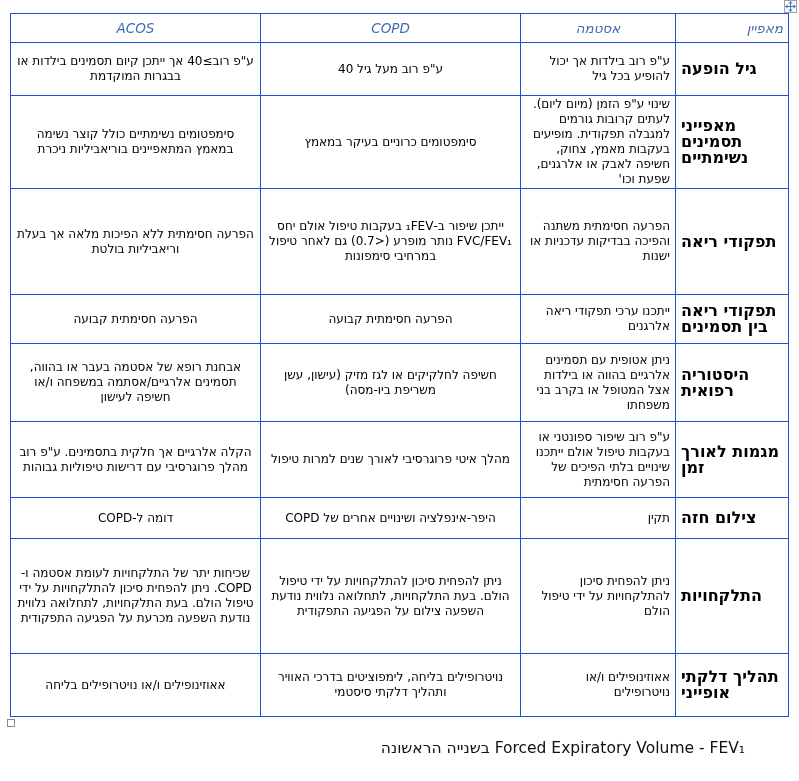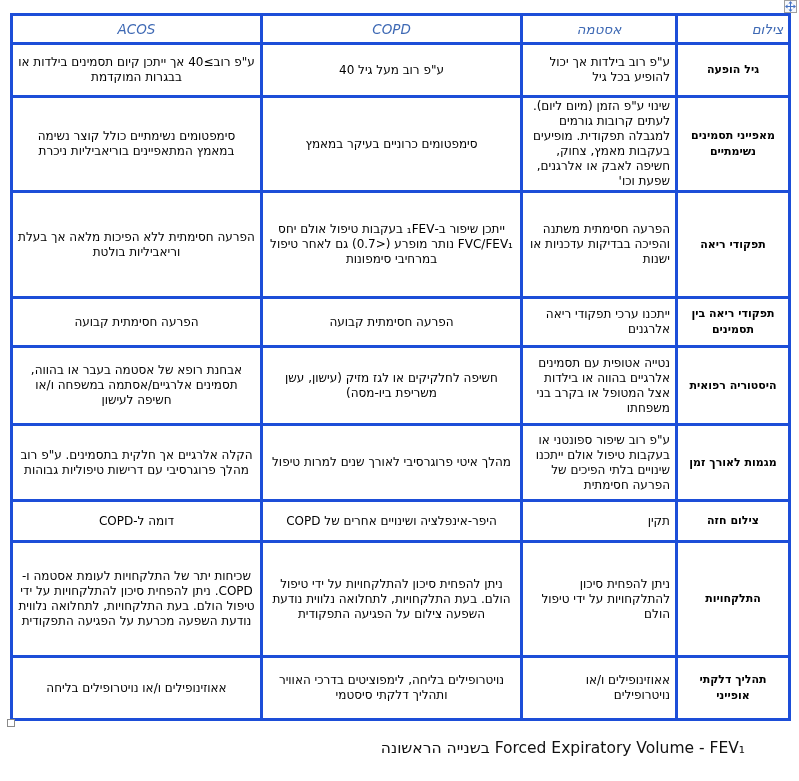--- a/index.html
+++ b/index.html
@@ -6,38 +6,38 @@
   body{
     width:799px;height:781px;position:relative;background:#ffffff;
     font-family:"DejaVu Sans","Liberation Sans",sans-serif;color:#000;
     overflow:hidden;
   }
   table.cmp{
     position:absolute;top:13px;left:10px;
     border-collapse:collapse;table-layout:fixed;
   }
   .cmp td,.cmp th{
-    border:3px solid #1d4ed8;
+    border:1px solid #1d4ed8;
     padding:1px 5px;
     font-size:12px;line-height:15px;
     vertical-align:middle;
     word-wrap:break-word;
     overflow:hidden;
   }
   .cmp th{
     font-style:italic;font-weight:normal;
     color:#3e69b4;text-align:center;
     font-size:13.5px;line-height:16px;
   }
   .cmp th.feat{text-align:right;}
   .cmp td{text-align:center;}
   .cmp td.asthma{text-align:right;}
   .cmp td.feat{
-    text-align:center;font-weight:bold;
-    font-size:11px;line-height:16px;
+    text-align:left;font-weight:bold;
+    font-size:16px;line-height:16px;
   }
   .handle{
     position:absolute;top:0;left:784px;width:13px;height:13px;
     border:1px solid #9f9f9f;background:#f6f8fc;box-sizing:border-box;
   }
   .handle svg{display:block;}
   .para-mark{
     position:absolute;left:7px;top:719px;width:6px;height:6px;
     border:1px solid #8a8a8a;background:#fff;
   }
@@ -65,21 +65,21 @@
 
 <table class="cmp" dir="rtl">
   <colgroup>
     <col style="width:113px">
     <col style="width:155px">
     <col style="width:260px">
     <col style="width:250px">
   </colgroup>
   <tbody>
       <tr style="height:29px">
-    <th class="feat">צילום</th>
+    <th class="feat">מאפיין</th>
     <th>אסטמה</th>
     <th>COPD</th>
     <th>ACOS</th>
   </tr>
   <tr style="height:53px">
     <td class="feat">גיל הופעה</td>
     <td class="asthma">ע"פ רוב בילדות אך יכול להופיע בכל גיל</td>
     <td>ע"פ רוב מעל גיל 40</td>
     <td>ע"פ רוב≥40 אך ייתכן קיום תסמינים בילדות או בבגרות המוקדמת</td>
   </tr>
@@ -96,21 +96,21 @@
     <td>הפרעה חסימתית ללא הפיכות מלאה אך בעלת וריאביליות בולטת</td>
   </tr>
   <tr style="height:49px">
     <td class="feat">תפקודי ריאה בין תסמינים</td>
     <td class="asthma">ייתכנו ערכי תפקודי ריאה אלרגנים</td>
     <td>הפרעה חסימתית קבועה</td>
     <td>הפרעה חסימתית קבועה</td>
   </tr>
   <tr style="height:78px">
     <td class="feat">היסטוריה רפואית</td>
-    <td class="asthma">נטייה אטופית עם תסמינים אלרגיים בהווה או בילדות אצל המטופל או בקרב בני משפחתו</td>
+    <td class="asthma">ניתן אטופית עם תסמינים אלרגיים בהווה או בילדות אצל המטופל או בקרב בני משפחתו</td>
     <td>חשיפה לחלקיקים או לגז מזיק (עישון, עשן משריפת ביו-מסה)</td>
     <td>אבחנת רופא של אסטמה בעבר או בהווה, תסמינים אלרגיים/אסתמה במשפחה ו/או חשיפה לעישון</td>
   </tr>
   <tr style="height:76px">
     <td class="feat">מגמות לאורך זמן</td>
     <td class="asthma">ע"פ רוב שיפור ספונטני או בעקבות טיפול אולם ייתכנו שינויים בלתי הפיכים של הפרעה חסימתית</td>
     <td>מהלך איטי פרוגרסיבי לאורך שנים למרות טיפול</td>
     <td>הקלה אלרגיים אך חלקית בתסמינים. ע"פ רוב מהלך פרוגרסיבי עם דרישות טיפוליות גבוהות</td>
   </tr>
   <tr style="height:41px">

